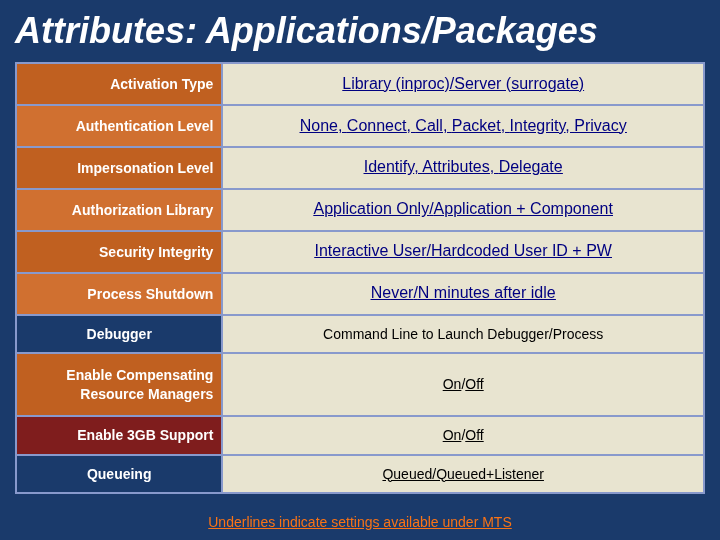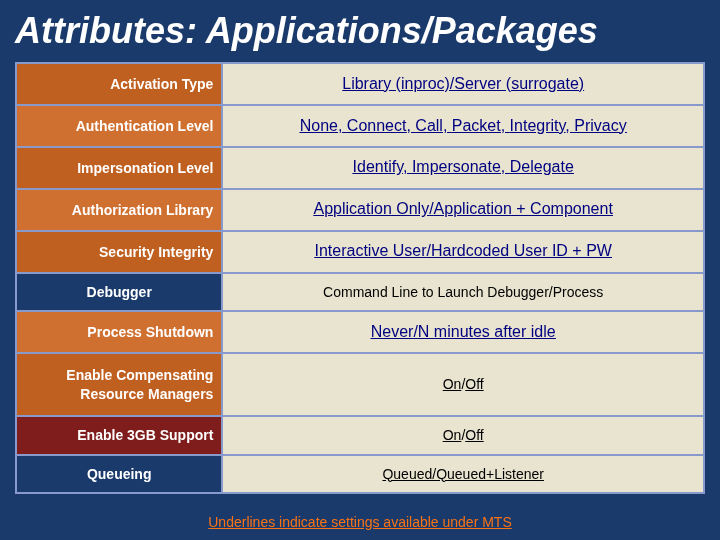--- a/index.html
+++ b/index.html
@@ -99,41 +99,41 @@
           <td class="col-value">Library (inproc)/Server (surrogate)</td>
         </tr>
 
         <tr>
           <td class="col-label row-alt" style="background:#d07030;">Authentication Level</td>
           <td class="col-value"><span class="partial-underline"><span class="ul">None</span><span class="no-ul">, </span><span class="ul">Connect</span><span class="no-ul">, </span><span class="ul">Call</span><span class="no-ul">, </span><span class="ul">Packet</span><span class="no-ul">, </span><span class="ul">Integrity</span><span class="no-ul">, </span><span class="ul">Privacy</span></span></td>
         </tr>
 
         <tr>
           <td class="col-label">Impersonation Level</td>
-          <td class="col-value"><span class="partial-underline"><span class="ul">Identify</span><span class="no-ul">, </span><span class="ul">Impersonate</span><span class="no-ul">, </span><span class="ul">Delegate</span></span></td>
+          <td class="col-value"><span class="partial-underline"><span class="ul">Identify</span><span class="no-ul">, </span><span class="ul">Attributes</span><span class="no-ul">, </span><span class="ul">Delegate</span></span></td>
         </tr>
 
         <tr>
           <td class="col-label" style="background:#d07030;">Authorization Library</td>
           <td class="col-value"><span class="partial-underline"><span class="ul">Application Only</span><span class="no-ul">/</span><span class="ul">Application + Component</span></span></td>
         </tr>
 
         <tr>
           <td class="col-label">Security Integrity</td>
           <td class="col-value"><span class="partial-underline"><span class="ul">Interactive User</span><span class="no-ul">/</span><span class="ul">Hardcoded User ID + PW</span></span></td>
         </tr>
 
         <tr>
-          <td class="debugger-label">Debugger</td>
-          <td class="debugger-value">Command Line to Launch Debugger/Process</td>
+          <td class="col-label" style="background:#d07030;">Process Shutdown</td>
+          <td class="col-value"><span class="partial-underline"><span class="ul">Never</span><span class="no-ul">/</span><span class="ul">N minutes after idle</span></span></td>
         </tr>
 
         <tr>
-          <td class="col-label" style="background:#d07030;">Process Shutdown</td>
-          <td class="col-value"><span class="partial-underline"><span class="ul">Never</span><span class="no-ul">/</span><span class="ul">N minutes after idle</span></span></td>
+          <td class="debugger-label">Debugger</td>
+          <td class="debugger-value">Command Line to Launch Debugger/Process</td>
         </tr>
 
         <tr>
           <td class="col-label">Enable Compensating Resource Managers</td>
           <td style="background:#e8e4d0; border: 2px solid #8899cc; text-align:center; font-size:14px;"><span class="partial-underline"><span class="ul">On</span><span class="no-ul">/</span><span class="ul">Off</span></span></td>
         </tr>
 
         <tr>
           <td class="col-label" style="background:#7f1d1d;">Enable 3GB Support</td>
           <td style="background:#e8e4d0; border: 2px solid #8899cc; text-align:center; font-size:14px;"><span class="partial-underline"><span class="ul">On</span><span class="no-ul">/</span><span class="ul">Off</span></span></td>

